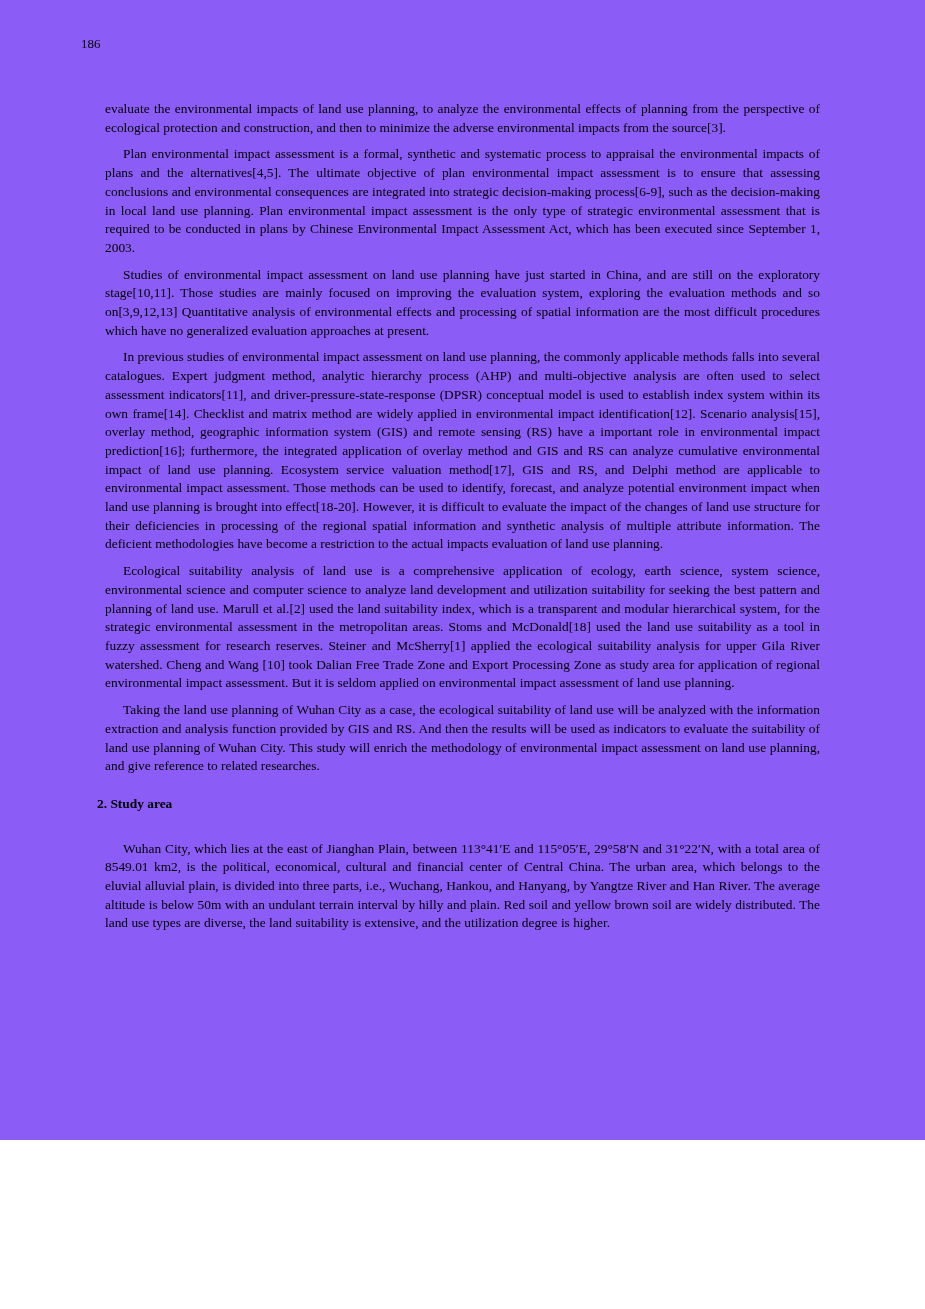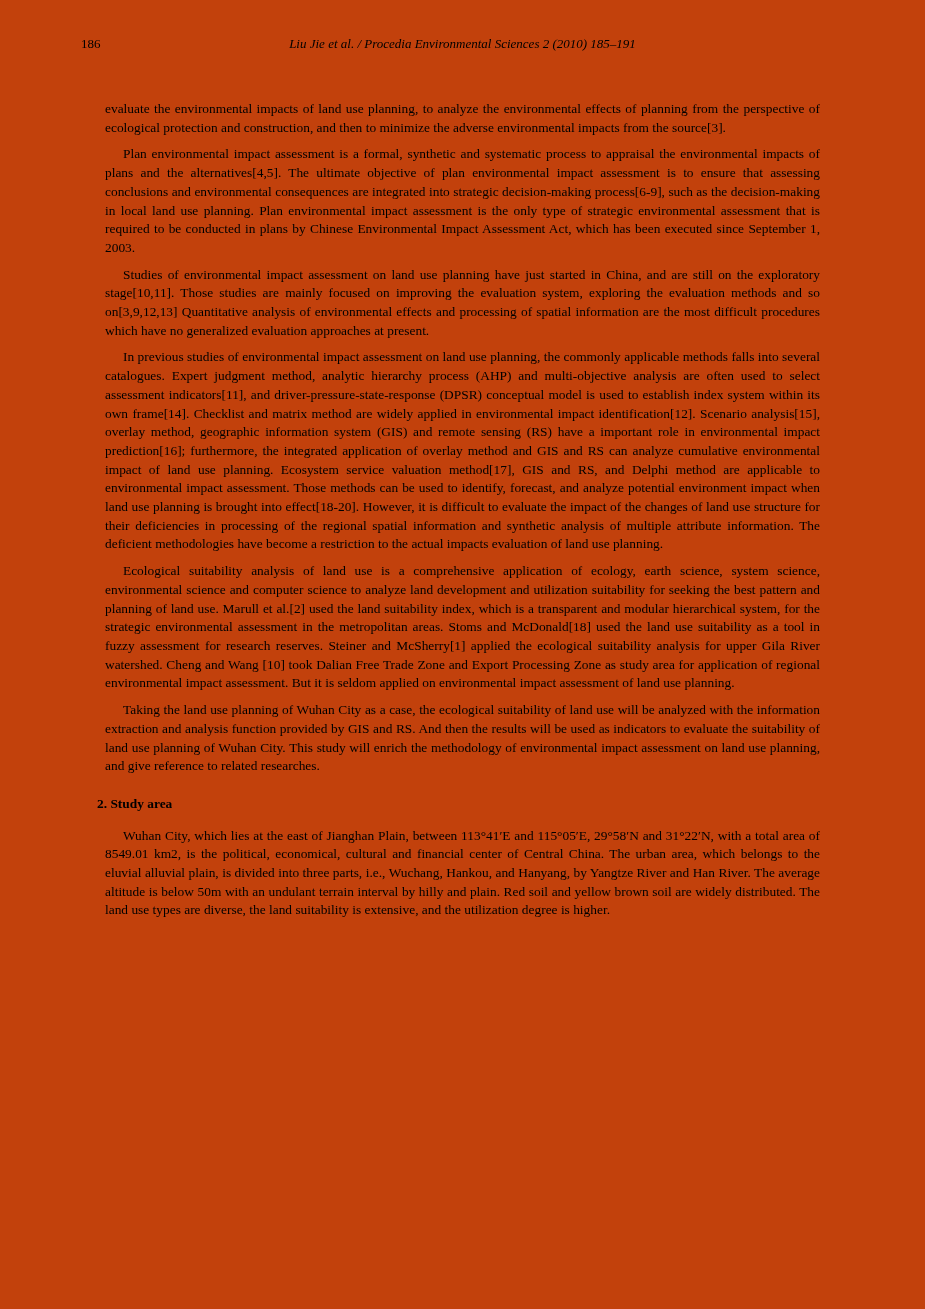--- a/index.html
+++ b/index.html
@@ -3,23 +3,23 @@
 <meta charset="utf-8">
 <style>
   html, body {
     margin: 0;
     padding: 0;
     background: #ffffff;
   }
   .page {
     position: relative;
     width: 925px;
-    height: 1309px;
+    height: 1140px;
     margin: 0 auto;
-    background: #c2410c;
+    background: #8b5cf6;
     font-family: "Liberation Serif", "DejaVu Serif", serif;
     color: #000000;
     overflow: hidden;
   }
   .running-head {
     position: absolute;
     top: 36px;
     left: 81px;
     right: 81px;
     height: 20px;
@@ -47,35 +47,34 @@
   }
   .content p {
     margin: 8px;
     padding: 0;
     text-indent: 18px;
   }
   .content p.no-indent {
     text-indent: 0;
   }
   .section-heading {
-    margin: 19px 0 13px 0;
+    margin: 19px 0 26px 0;
     font-weight: bold;
     font-size: 13.4px;
     line-height: 18.7px;
     text-align: left;
   }
 </style>
 </head>
 <body>
 
 <div class="page">
 
   <div class="running-head">
     <span class="page-number">186</span>
-    <span class="running-title">Liu Jie et al. / Procedia Environmental Sciences 2 (2010) 185–191</span>
   </div>
 
   <div class="content">
     <p class="no-indent">evaluate the environmental impacts of land use planning, to analyze the environmental effects of planning from the perspective of ecological protection and construction, and then to minimize the adverse environmental impacts from the source[3].</p>
     <p>Plan environmental impact assessment is a formal, synthetic and systematic process to appraisal the environmental impacts of plans and the alternatives[4,5]. The ultimate objective of plan environmental impact assessment is to ensure that assessing conclusions and environmental consequences are integrated into strategic decision-making process[6-9], such as the decision-making in local land use planning. Plan environmental impact assessment is the only type of strategic environmental assessment that is required to be conducted in plans by Chinese Environmental Impact Assessment Act, which has been executed since September 1, 2003.</p>
     <p>Studies of environmental impact assessment on land use planning have just started in China, and are still on the exploratory stage[10,11]. Those studies are mainly focused on improving the evaluation system, exploring the evaluation methods and so on[3,9,12,13] Quantitative analysis of environmental effects and processing of spatial information are the most difficult procedures which have no generalized evaluation approaches at present.</p>
     <p>In previous studies of environmental impact assessment on land use planning, the commonly applicable methods falls into several catalogues. Expert judgment method, analytic hierarchy process (AHP) and multi-objective analysis are often used to select assessment indicators[11], and driver-pressure-state-response (DPSR) conceptual model is used to establish index system within its own frame[14]. Checklist and matrix method are widely applied in environmental impact identification[12]. Scenario analysis[15], overlay method, geographic information system (GIS) and remote sensing (RS) have a important role in environmental impact prediction[16]; furthermore, the integrated application of overlay method and GIS and RS can analyze cumulative environmental impact of land use planning. Ecosystem service valuation method[17], GIS and RS, and Delphi method are applicable to environmental impact assessment. Those methods can be used to identify, forecast, and analyze potential environment impact when land use planning is brought into effect[18-20]. However, it is difficult to evaluate the impact of the changes of land use structure for their deficiencies in processing of the regional spatial information and synthetic analysis of multiple attribute information. The deficient methodologies have become a restriction to the actual impacts evaluation of land use planning.</p>
     <p>Ecological suitability analysis of land use is a comprehensive application of ecology, earth science, system science, environmental science and computer science to analyze land development and utilization suitability for seeking the best pattern and planning of land use. Marull et al.[2] used the land suitability index, which is a transparent and modular hierarchical system, for the strategic environmental assessment in the metropolitan areas. Stoms and McDonald[18] used the land use suitability as a tool in fuzzy assessment for research reserves. Steiner and McSherry[1] applied the ecological suitability analysis for upper Gila River watershed. Cheng and Wang [10] took Dalian Free Trade Zone and Export Processing Zone as study area for application of regional environmental impact assessment. But it is seldom applied on environmental impact assessment of land use planning.</p>
     <p>Taking the land use planning of Wuhan City as a case, the ecological suitability of land use will be analyzed with the information extraction and analysis function provided by GIS and RS. And then the results will be used as indicators to evaluate the suitability of land use planning of Wuhan City. This study will enrich the methodology of environmental impact assessment on land use planning, and give reference to related researches.</p>
 

